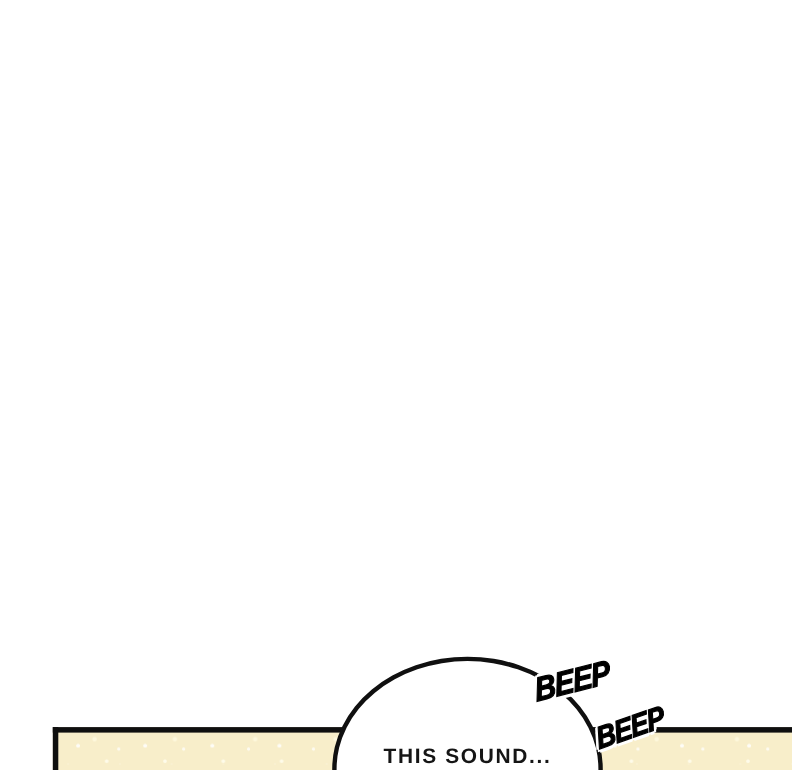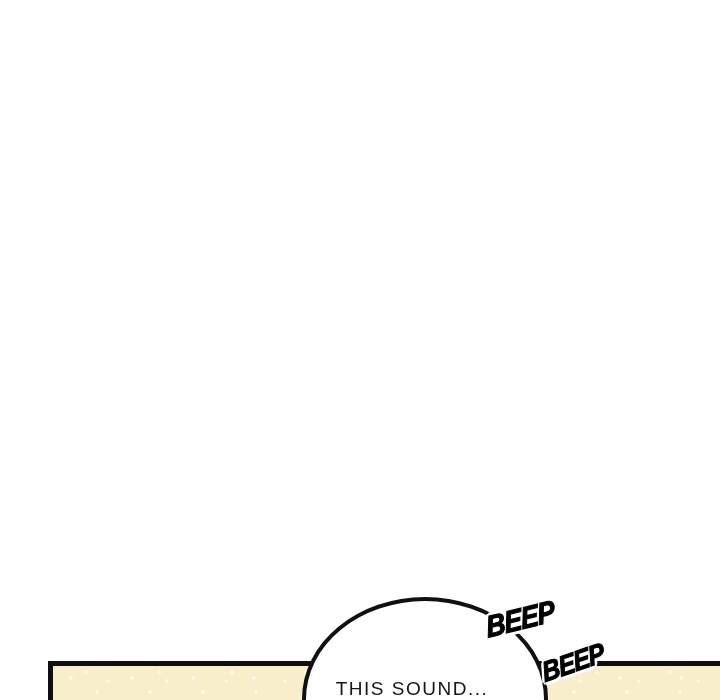--- a/index.html
+++ b/index.html
@@ -43,27 +43,27 @@
     width: 246px;
     height: 204px;
     box-sizing: border-box;
     background: #ffffff;
     border: 4px solid #101010;
     border-radius: 50%;
     z-index: 2;
   }
   .bubble-text {
     position: absolute;
-    left: 289px;
+    left: 302px;
     top: 679px;
     width: 246px;
     text-align: center;
     font-size: 19px;
     line-height: 20px;
-    font-weight: 400;
+    font-weight: 700;
     letter-spacing: 1.5px;
     color: #151515;
     z-index: 3;
   }
   
   .sfx {
     position: absolute;
     font-weight: 700;
     font-style: italic;
     font-size: 27px;

